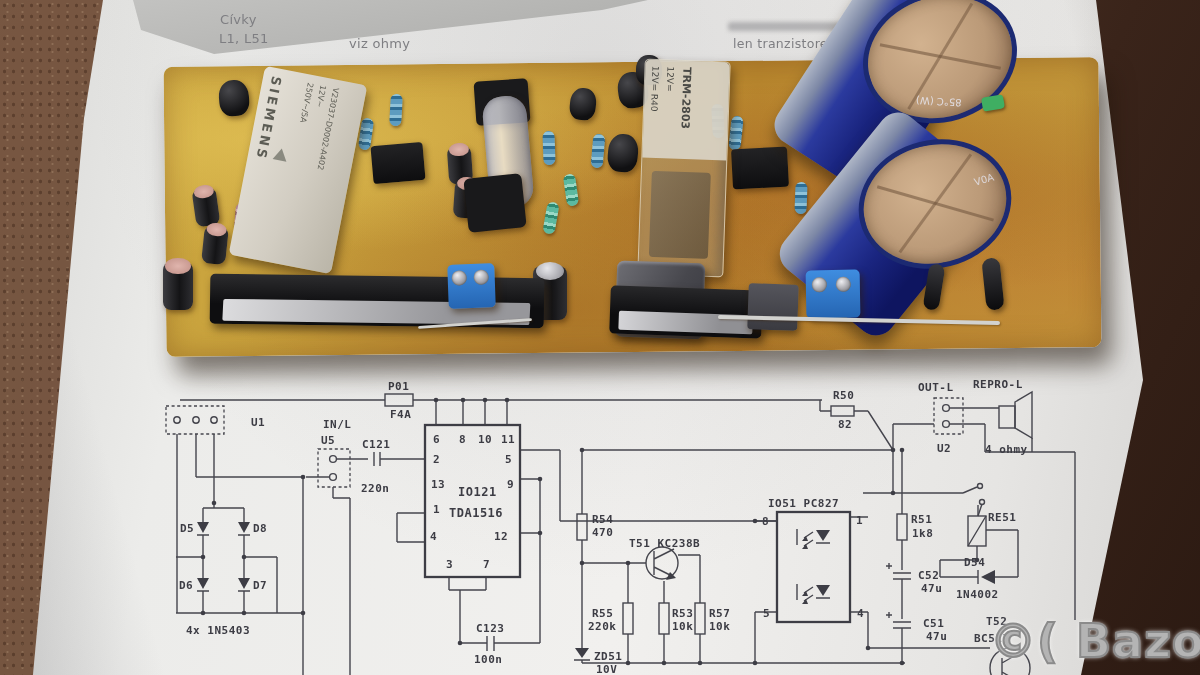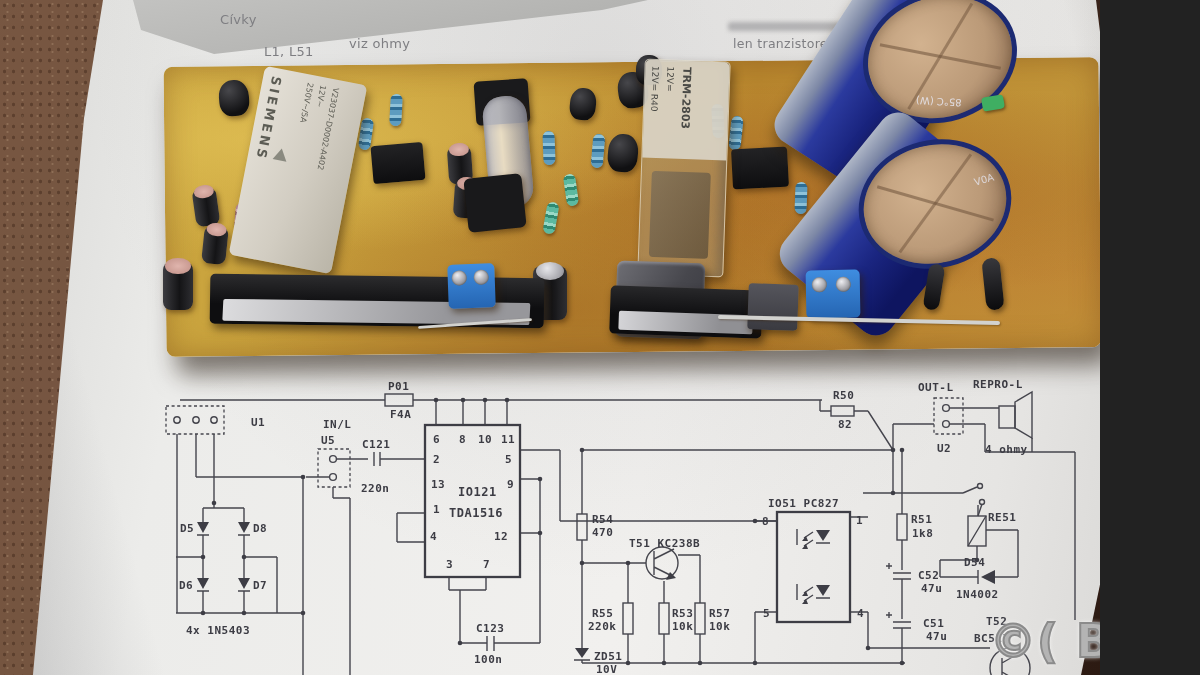--- a/index.html
+++ b/index.html
@@ -1,16 +1,16 @@
 <!DOCTYPE html>
 <html><head>
 <meta charset="utf-8">
 <style>
   html,body{margin:0;padding:0;background:#222;}
-  #stage{position:relative;width:1100px;height:675px;overflow:hidden;
+  #stage{position:relative;width:1200px;height:675px;overflow:hidden;
          background:linear-gradient(115deg,#6e4f3c 0%,#573c2c 40%,#3a241a 75%,#2c1a12 100%);
          font-family:"DejaVu Sans","Liberation Sans",sans-serif;}
   .abs{position:absolute;}
   
   .cork{background-image:
       radial-gradient(rgba(40,20,10,.38) 1.2px, transparent 1.8px),
       radial-gradient(rgba(228,198,168,.25) 1px, transparent 1.6px);
     background-size:9px 11px,15px 8px;}
   
   .paper{background:linear-gradient(100deg,#d8d8d6 0%,#ececea 18%,#f1f0ee 55%,#e6e5e3 82%,#d4d3d1 100%);
@@ -56,21 +56,21 @@
 
 <div id="stage">
 
   <div class="abs cork" style="left:0;top:0;width:420px;height:675px;background-color:#7a5943;opacity:.85;clip-path:polygon(0 0,300px 0,120px 260px,165px 420px,40px 675px,0 675px);"></div>
 
   <div class="abs paper" style="left:0;top:0;width:1200px;height:675px;"></div>
   <div class="abs paper-shade" style="left:0;top:0;width:1200px;height:675px;"></div>
   <div class="abs grayband" style="left:0;top:0;width:700px;height:60px;"></div>
 
   <div class="abs htext" style="left:220px;top:12px;font-size:13px;">Cívky</div>
-  <div class="abs htext" style="left:219px;top:44px;font-size:13px;margin-left:45px;">L1, L51</div>
+  <div class="abs htext" style="left:219px;top:31px;font-size:13px;">L1, L51</div>
   <div class="abs htext" style="left:349px;top:36px;font-size:13px;">viz ohmy</div>
   <div class="abs" style="left:728px;top:22px;width:160px;height:9px;background:rgba(120,120,125,.45);filter:blur(2px);border-radius:3px;"></div>
   <div class="abs htext" style="left:733px;top:36px;font-size:12.5px;">len tranzistorem T2, d</div>
 
   <svg class="abs" style="left:0;top:0;" width="1200" height="675" viewBox="0 0 1200 675">
 
     <path class="w" d="M180,400 H385 M413,400 H822 M436,400 V425 M463,400 V425 M485,400 V425 M507,400 V425"></path>
     <path class="w" d="M177,434 V613 M196,434 V477 M196,477 H303 M214,434 V508 M203,508 V522 M244,508 V522 M203,508 H244 M197,535 H209 M203,535 V578 M197,591 H209 M203,591 V613 M238,535 H250 M244,535 V578 M238,591 H250 M244,591 V613 M176,557 H203 M244,557 H277 M277,557 V613 M176,613 H303 M303,477 V675 M333,487 V498 M333,498 H350 M350,498 V675"></path>
     <path class="w" d="M336,459 H368 M374,452 V466 M380,452 V466 M380,459 H425 M306,477 H329 M425,513 H397 M397,513 V542 M397,542 H425 M449,577 V590 M486,577 V590 M449,590 H486 M460,590 V643 M460,643 H487 M487,636 V651 M494,636 V651 M494,643 H540 M540,479 V643 M520,479 H540 M520,533 H540 M520,450 H560 M560,450 V521 M560,521 H777"></path>
     <path class="w" d="M582,450 V514 M582,540 V648 M582,563 H646 M678,555 H700 M700,555 V603 M628,563 V603 M628,634 V663 M664,581 V603 M664,634 V663 M700,634 V663 M582,663 H905 M574,660 H590 M582,660 V663"></path>

